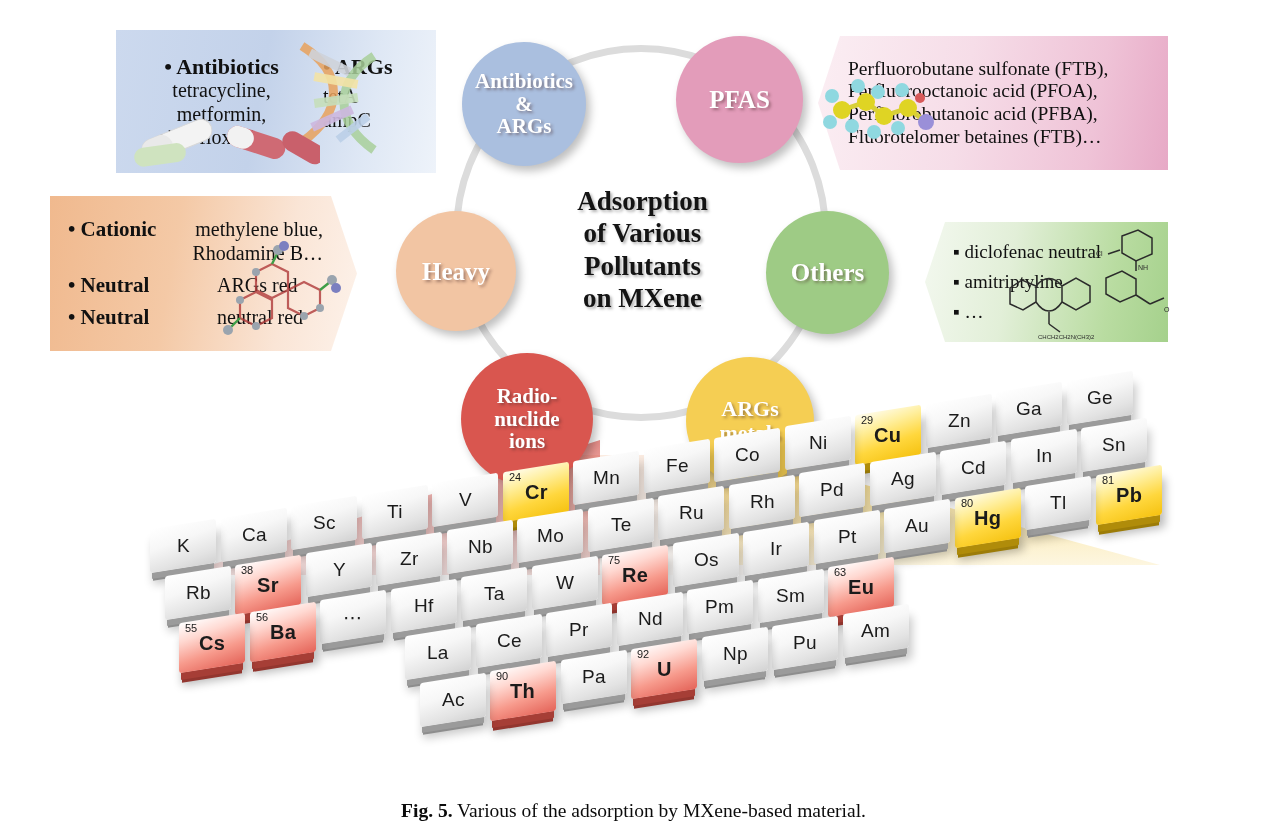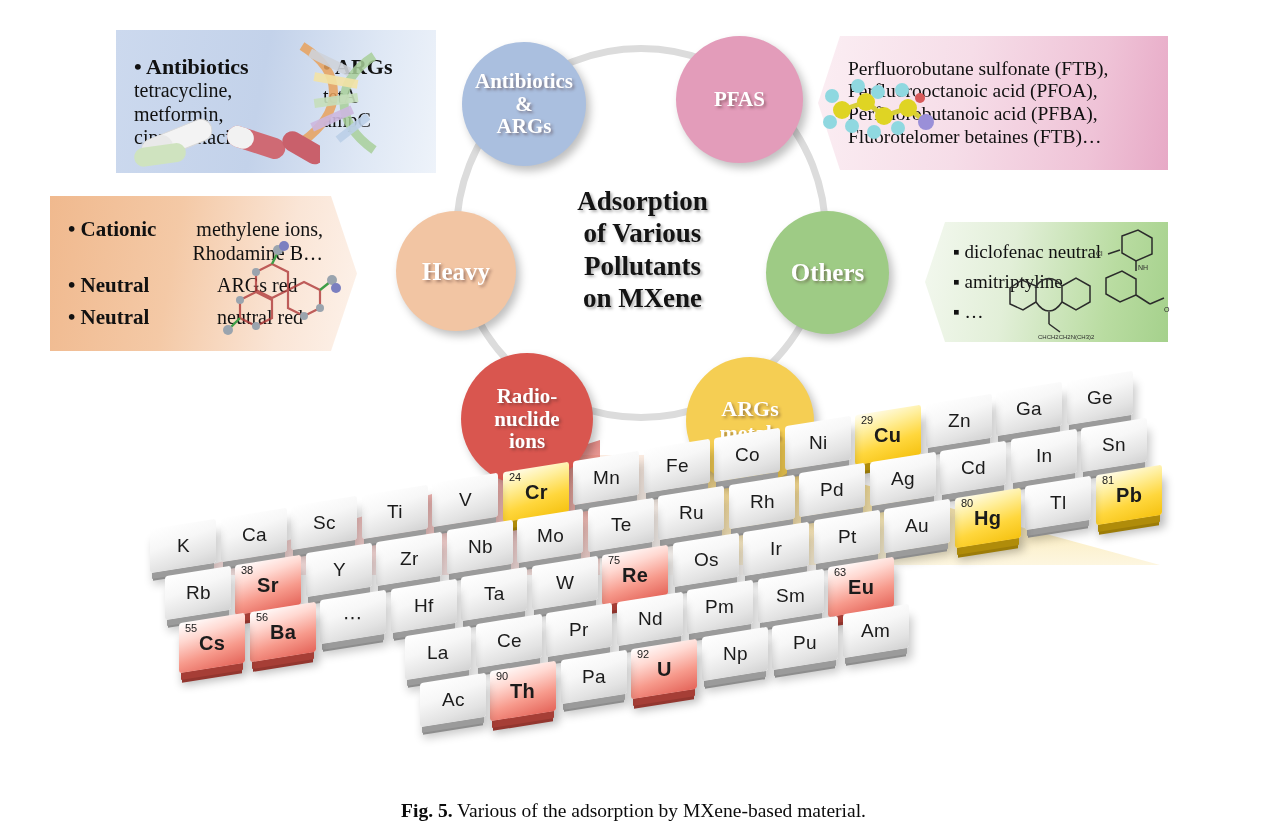--- a/index.html
+++ b/index.html
@@ -24,21 +24,21 @@
   .panel .ln { line-height:1.16; white-space:nowrap; }
 
   
   #panel-antibiotics {
     left:116px; top:30px; width:320px; height:143px;
     background:linear-gradient(100deg,#ccd9ee 0%, #c3d2ea 45%, #dfe8f5 78%, #eef3fa 100%);
     clip-path: polygon(0 0, 100% 0, 100% 100%, 0 100%, 0 100%);
     font-size:20px;
   }
   #panel-antibiotics .row { display:flex; gap:14px; }
-  #panel-antibiotics .col-a { width:175px; }
+  #panel-antibiotics .col-a { width:175px;text-align:center; }
   #panel-antibiotics .ttl { font-size:22px; font-weight:bold; }
 
   
   #panel-pfas {
     left:818px; top:36px; width:350px; height:134px;
     background:linear-gradient(100deg,#fbeef3 0%, #f6dde8 42%, #efc3d7 78%, #e7a9c6 100%);
     clip-path: polygon(22px 0, 100% 0, 100% 100%, 22px 100%, 0 50%);
     padding-left:30px;
     font-size:19.5px;
   }
@@ -75,21 +75,21 @@
     position:absolute; border-radius:50%;
     display:flex; align-items:center; justify-content:center;
     text-align:center;
     color:#ffffff; font-weight:bold;
     font-family:"Liberation Serif", serif;
     text-shadow: 2px 2px 3px rgba(70,40,40,.45);
     box-shadow: 4px 5px 8px rgba(0,0,0,.25);
     line-height:1.08;
   }
   #bubble-antibiotics { left:462px; top:42px;  width:124px; height:124px; background:#aabfdf; font-size:21px; }
-  #bubble-pfas        { left:676px; top:36px;  width:127px; height:127px; background:#e39cba; font-size:21px; }
+  #bubble-pfas        { left:676px; top:36px;  width:127px; height:127px; background:#e39cba; font-size:25px; }
   #bubble-dyes        { left:396px; top:211px; width:120px; height:120px; background:#f2c5a3; font-size:25px; }
   #bubble-others      { left:766px; top:211px; width:123px; height:123px; background:#9ecb85; font-size:25px; }
   #bubble-radio       { left:461px; top:353px; width:132px; height:132px; background:#d9564f; font-size:21px; }
   #bubble-heavy       { left:686px; top:357px; width:128px; height:128px; background:#f5ce53; font-size:22px; }
 
   #center-title {
     position:absolute; left:540px; top:185px; width:205px;
     text-align:center; font-weight:bold; font-size:27px; line-height:1.2;
     color:#141414; text-shadow: 2px 2px 3px rgba(0,0,0,.30);
     font-family:"Liberation Serif", serif;
@@ -251,21 +251,21 @@
       <circle cx="98" cy="20" r="5" fill="#d85a5a"></circle>
     </g>
   </svg>
 
   <div class="panel" id="panel-dyes">
     <div class="row">
       <div class="lbl">
         <span>•</span>
         <span>Cationic</span>
       </div>
-      <div class="ln">methylene ions,</div>
+      <div class="ln">methylene blue,</div>
     </div>
     <div class="row">
       <div class="lbl"></div>
       <div class="ln">Rhodamine B…</div>
     </div>
     <div class="row" style="margin-top:7px">
       <div class="lbl">
         <span>•</span>
         <span>Neutral</span>
       </div>

